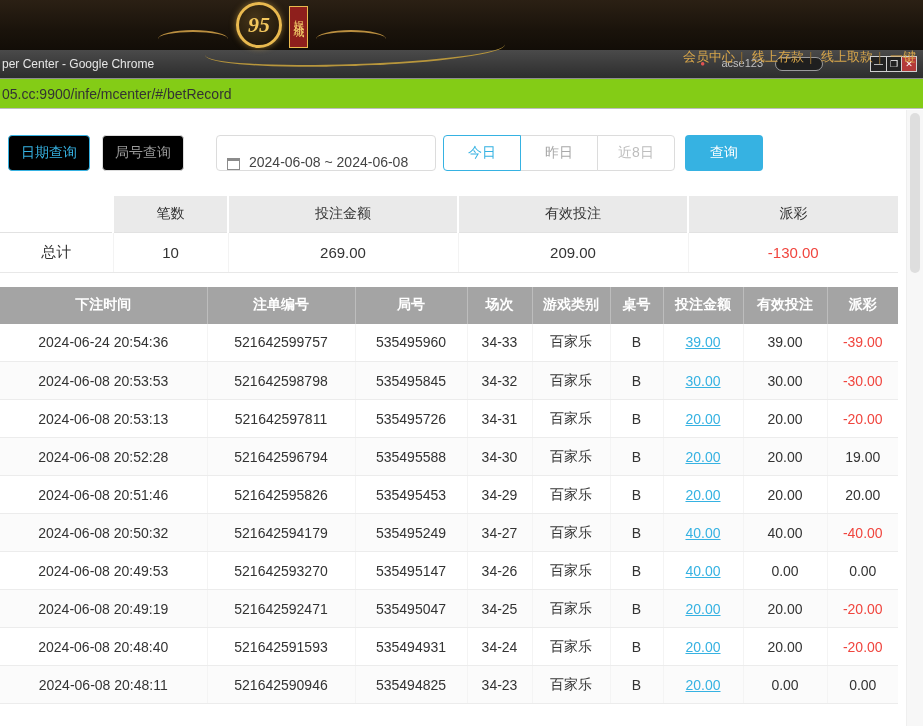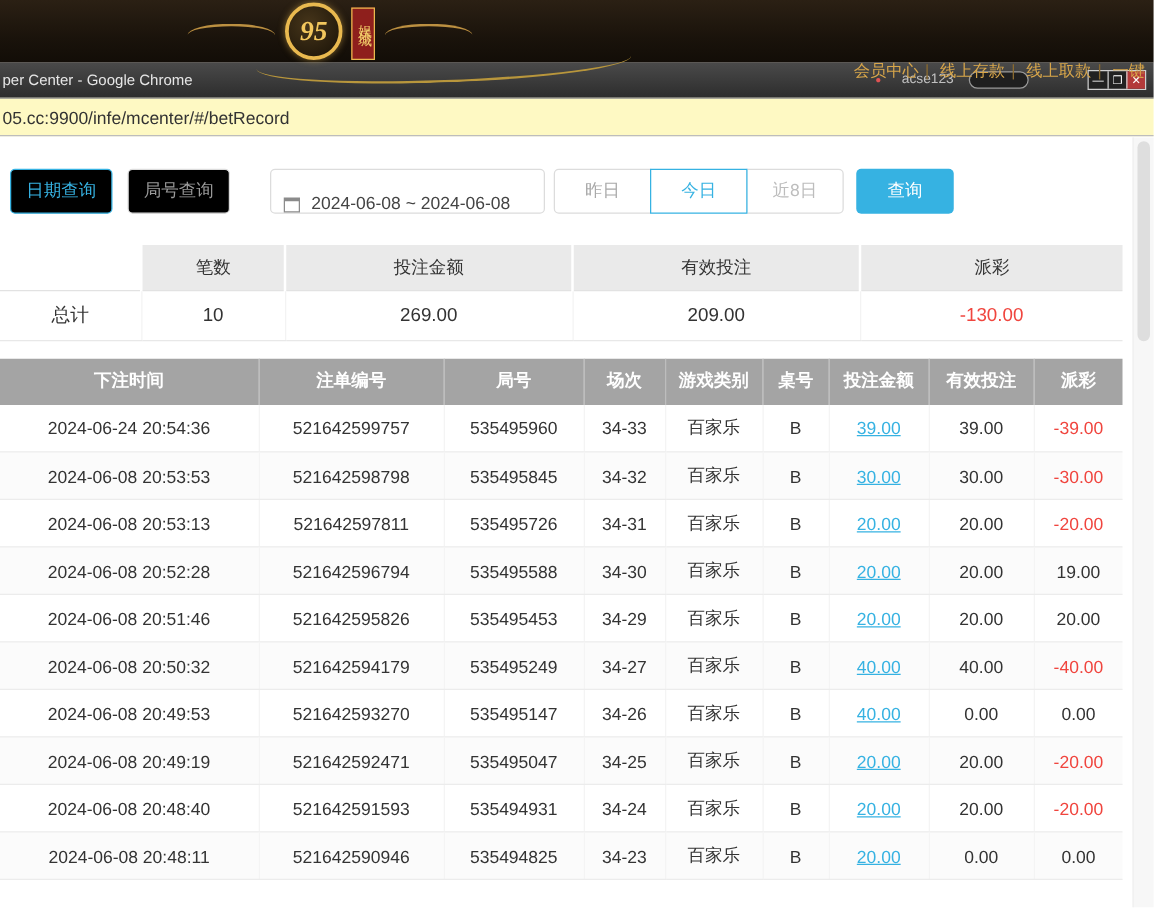--- a/index.html
+++ b/index.html
@@ -10,21 +10,21 @@
   }
   body{ font-family:"Liberation Sans", sans-serif; background:#fff; }
   .page{ position:relative; width:923px; height:726px; overflow:hidden; background:#fff; }
 
   
   .site-header{
     position:absolute; top:0; left:0; width:100%; height:50px;
     background:linear-gradient(180deg,#2b2014 0%,#1a130b 60%,#120d07 100%);
     z-index:5;
   }
-  .logo{ position:absolute; left:142px; top:2px; display:flex; align-items:center; z-index:7; }
+  .logo{ position:absolute; left:150px; top:2px; display:flex; align-items:flex-end; z-index:7; }
   .wing{ width:70px; height:18px; border-top:2px solid rgba(216,166,74,.85); border-radius:50%; margin:6px 8px 0 8px; }
   .logo-circle{
     width:46px; height:46px; border-radius:50%;
     border:3px solid #e9b94f;
     background:radial-gradient(circle at 40% 35%, #46351a, #191207);
     color:#f3c75d; display:flex; align-items:center; justify-content:center;
     font-family:"Liberation Serif", serif; font-style:italic; font-weight:bold; font-size:22px;
     box-shadow:0 0 6px rgba(233,185,79,.5);
   }
   .logo-title{
@@ -62,21 +62,21 @@
   .win-controls span{
     width:15px; height:14px; font-size:9px; line-height:14px; text-align:center;
     color:#fff; border-left:1px solid #d0d0d0; cursor:pointer;
   }
   .win-controls span:first-child{ border-left:none; }
   .win-controls .close{ background:#b33a3a; }
 
   
   .urlbar{
     position:absolute; top:78px; left:0; width:100%; height:31px;
-    background:#fef9c3; border-top:1px solid #8f8f8f; border-bottom:1px solid #bdbdbd;
+    background:#84cc16; border-top:1px solid #8f8f8f; border-bottom:1px solid #bdbdbd;
     display:flex; align-items:center; z-index:2;
   }
   .url-text{ margin-left:2px; font-size:14px; color:#333; }
 
   
   .content{ position:absolute; top:110px; left:0; width:898px; }
 
   .filters{ margin:25px 0 0 8px; display:flex; align-items:center; }
   .btn{ height:36px; font-size:14px; border-radius:4px; background:#000000; cursor:pointer; font-family:inherit; }
   .btn.accent{ border:1px solid var(--accent); color:var(--accent); padding:0 12px; }
@@ -176,22 +176,22 @@
   <div class="content">
 
     <div class="filters">
       <button class="btn accent">日期查询</button>
       <button class="btn gray">局号查询</button>
       <div class="datebox">
         <span class="cal-icon"></span>
         <span class="date-text">2024-06-08 ~ 2024-06-08</span>
       </div>
       <div class="quick-group">
+        <button class="quick active">今日</button>
         <button class="quick">昨日</button>
-        <button class="quick active">今日</button>
         <button class="quick">近8日</button>
       </div>
       <button class="search-btn">查询</button>
     </div>
 
     <table class="summary-table">
       <colgroup>
           <col style="width:113px">
           <col style="width:115px">
           <col style="width:230px">

